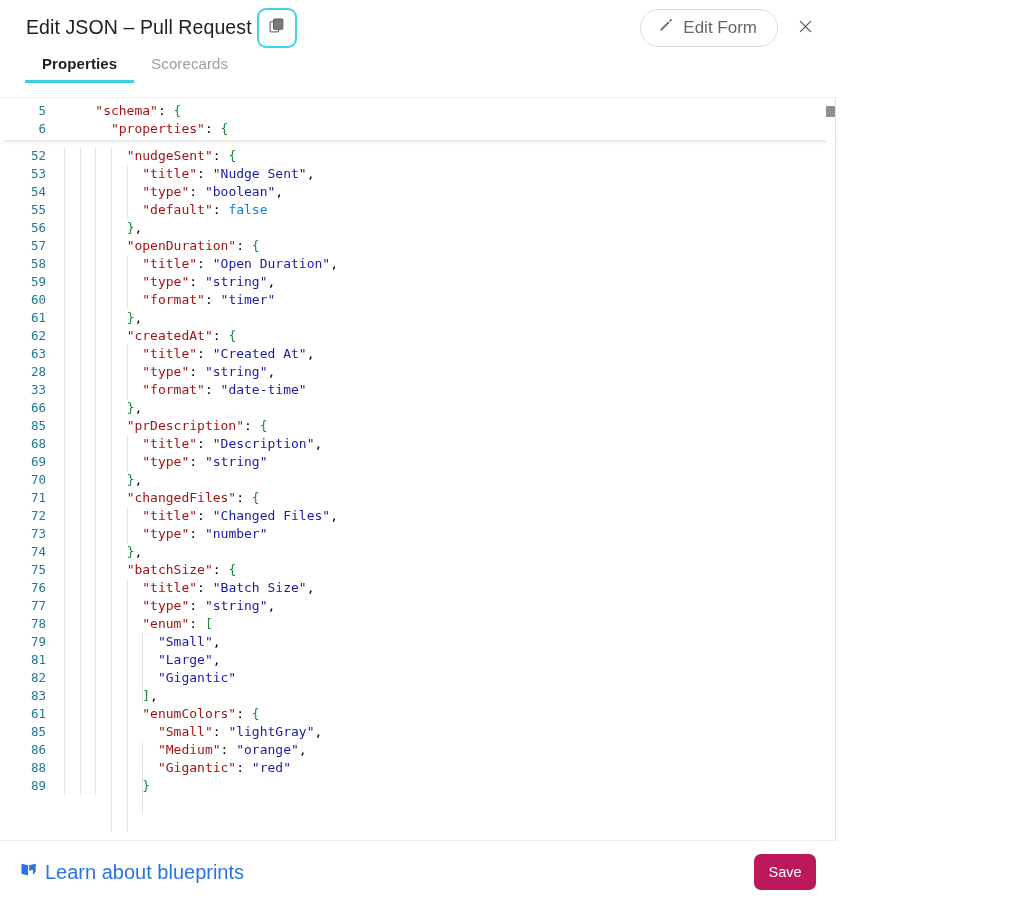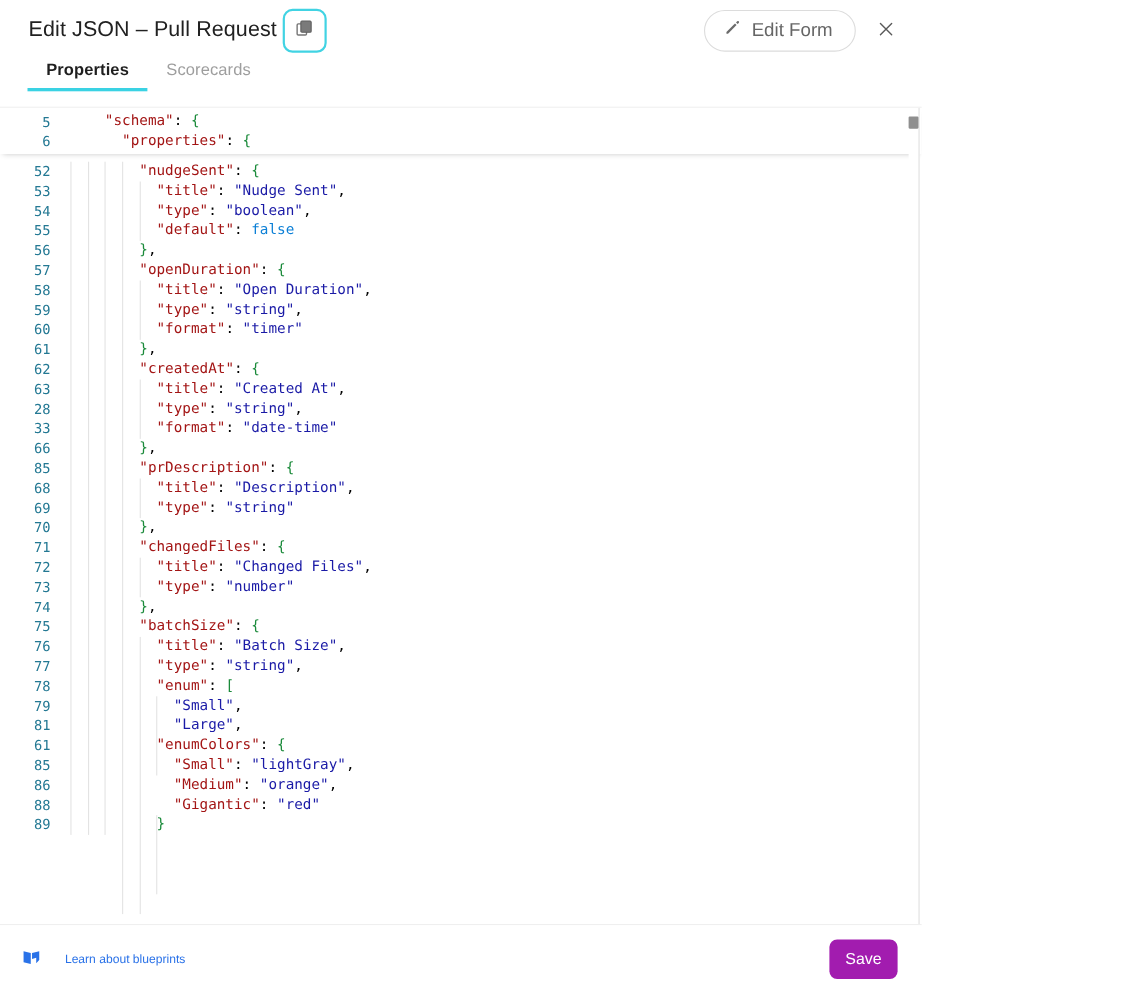--- a/index.html
+++ b/index.html
@@ -224,32 +224,32 @@
     display: flex;
     align-items: center;
     padding: 0 22px 0 20px;
     box-sizing: border-box;
     background: #ffffff;
     border-top: 1px solid #efefef;
   }
   .learn {
     display: flex;
     align-items: center;
-    gap: 20px;
+    gap: 6px;
     color: #2a72e8;
-    font-size: 11px;
+    font-size: 20px;
     cursor: pointer;
     text-decoration: none;
   }
   .footer-spacer { flex: 1 1 auto; }
   .save-btn {
     width: 62px;
     height: 36px;
     border-radius: 7px;
-    background: #a21caf;
+    background: #be185d;
     color: #ffffff;
     border: none;
     font-size: 14.5px;
     font-family: inherit;
     cursor: pointer;
   }
 </style>
 </head>
 <body>
 
@@ -333,20 +333,22 @@
           <div class="line"><div class="ln">71</div><div class="code"><span>        </span><span class="tok-key">"changedFiles"</span><span class="tok-punct">: </span><span class="tok-brace">{</span></div></div>
           <div class="line"><div class="ln">72</div><div class="code"><span>          </span><span class="tok-key">"title"</span><span class="tok-punct">: </span><span class="tok-str">"Changed Files"</span><span class="tok-punct">,</span></div></div>
           <div class="line"><div class="ln">73</div><div class="code"><span>          </span><span class="tok-key">"type"</span><span class="tok-punct">: </span><span class="tok-str">"number"</span></div></div>
           <div class="line"><div class="ln">74</div><div class="code"><span>        </span><span class="tok-brace">}</span><span class="tok-punct">,</span></div></div>
           <div class="line"><div class="ln">75</div><div class="code"><span>        </span><span class="tok-key">"batchSize"</span><span class="tok-punct">: </span><span class="tok-brace">{</span></div></div>
           <div class="line"><div class="ln">76</div><div class="code"><span>          </span><span class="tok-key">"title"</span><span class="tok-punct">: </span><span class="tok-str">"Batch Size"</span><span class="tok-punct">,</span></div></div>
           <div class="line"><div class="ln">77</div><div class="code"><span>          </span><span class="tok-key">"type"</span><span class="tok-punct">: </span><span class="tok-str">"string"</span><span class="tok-punct">,</span></div></div>
           <div class="line"><div class="ln">78</div><div class="code"><span>          </span><span class="tok-key">"enum"</span><span class="tok-punct">: </span><span class="tok-brace">[</span></div></div>
           <div class="line"><div class="ln">79</div><div class="code"><span>            </span><span class="tok-str">"Small"</span><span class="tok-punct">,</span></div></div>
           <div class="line"><div class="ln">81</div><div class="code"><span>            </span><span class="tok-str">"Large"</span><span class="tok-punct">,</span></div></div>
+          <div class="line"><div class="ln">82</div><div class="code"><span>            </span><span class="tok-str">"Gigantic"</span></div></div>
+          <div class="line"><div class="ln">83</div><div class="code"><span>          </span><span class="tok-brace">]</span><span class="tok-punct">,</span></div></div>
           <div class="line"><div class="ln">61</div><div class="code"><span>          </span><span class="tok-key">"enumColors"</span><span class="tok-punct">: </span><span class="tok-brace">{</span></div></div>
           <div class="line"><div class="ln">85</div><div class="code"><span>            </span><span class="tok-key">"Small"</span><span class="tok-punct">: </span><span class="tok-str">"lightGray"</span><span class="tok-punct">,</span></div></div>
           <div class="line"><div class="ln">86</div><div class="code"><span>            </span><span class="tok-key">"Medium"</span><span class="tok-punct">: </span><span class="tok-str">"orange"</span><span class="tok-punct">,</span></div></div>
           <div class="line"><div class="ln">88</div><div class="code"><span>            </span><span class="tok-key">"Gigantic"</span><span class="tok-punct">: </span><span class="tok-str">"red"</span></div></div>
           <div class="line"><div class="ln">89</div><div class="code"><span>          </span><span class="tok-brace">}</span></div></div>
         </div>
     </div>
 
     <div class="sticky" id="sticky-lines">
         <div class="line"><div class="ln">5</div><div class="code"><span>    </span><span class="tok-key">"schema"</span><span class="tok-punct">: </span><span class="tok-brace">{</span></div></div>

